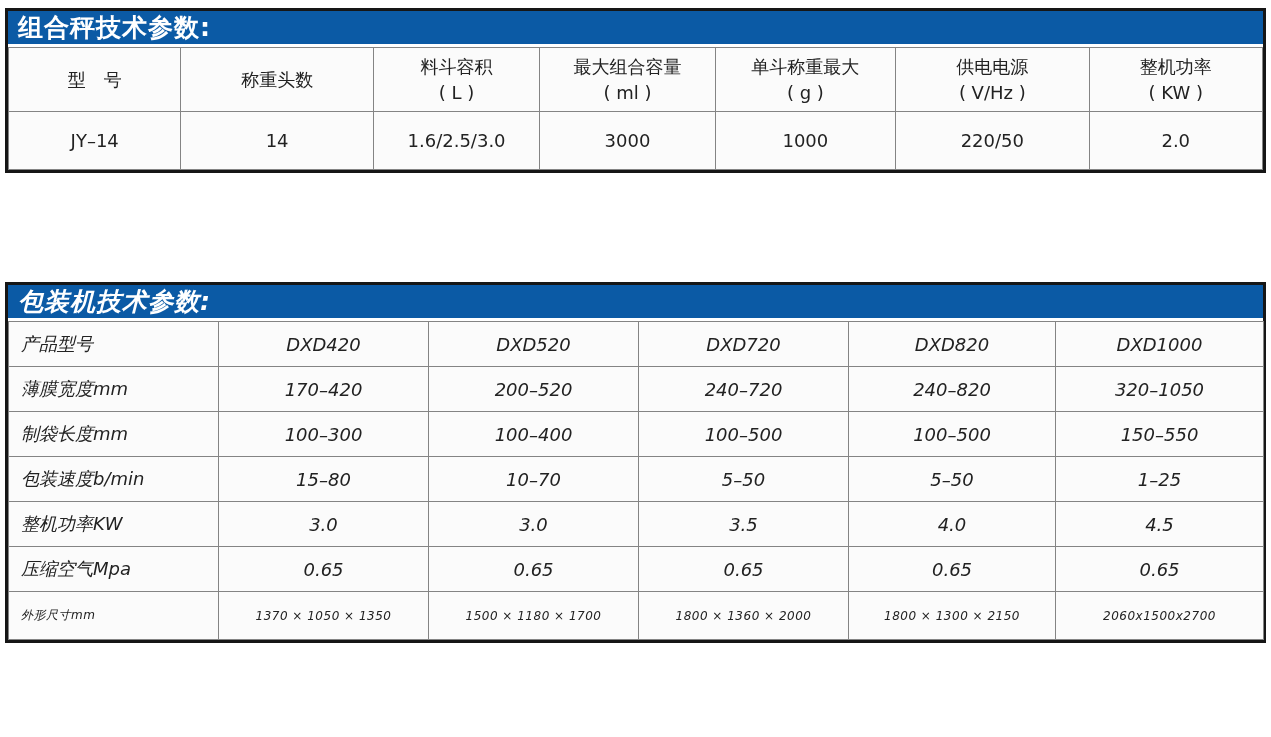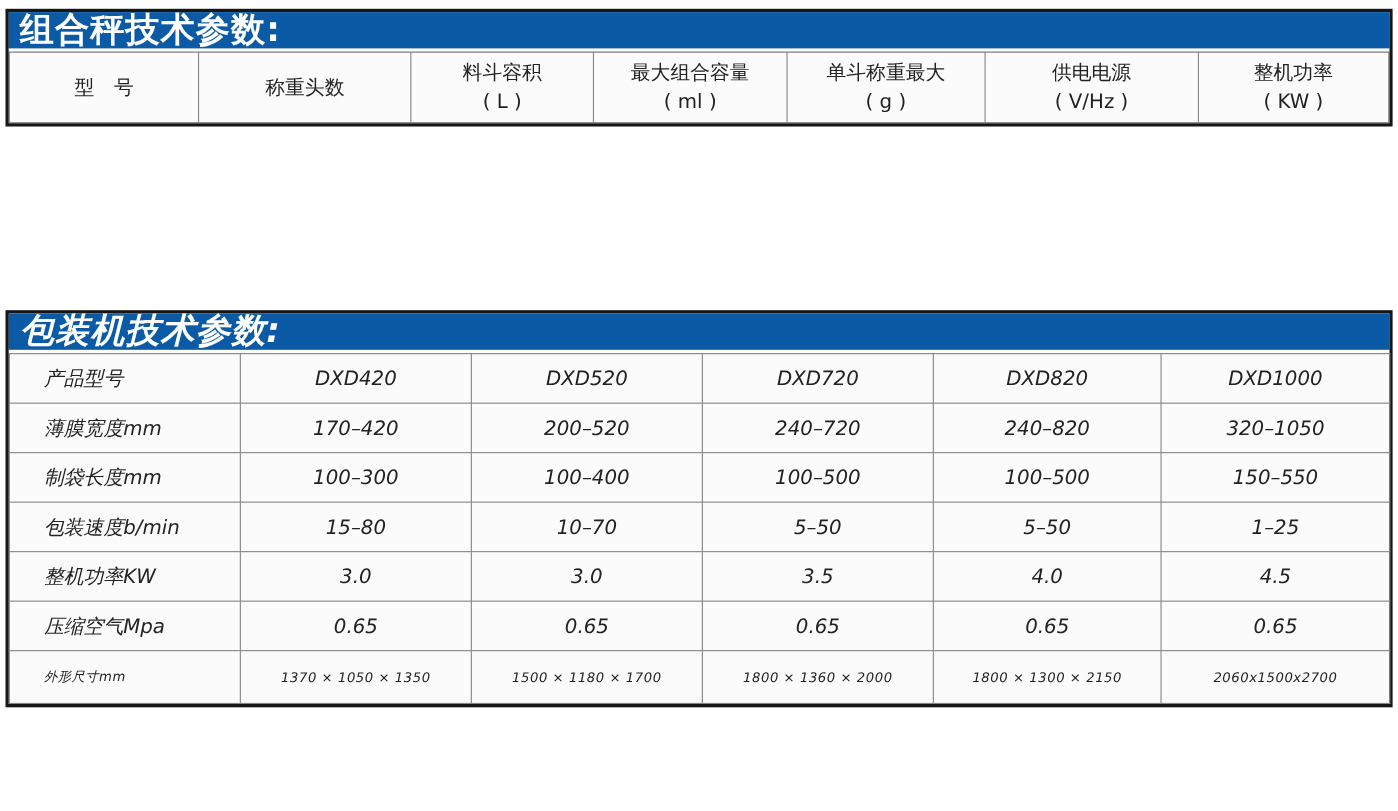--- a/index.html
+++ b/index.html
@@ -23,21 +23,21 @@
   .title-bar {
     background: #0b5aa5;
     height: 33px;
     display: flex;
     align-items: center;
     padding: 0 10px;
     border-bottom: 3px solid #ffffff;
   }
   .title-bar span {
     color: #ffffff;
-    font-size: 31px;
+    font-size: 25px;
     font-weight: bold;
     letter-spacing: 1px;
     line-height: 1;
   }
 
   table { width: 100%; border-collapse: collapse; table-layout: fixed; }
   th, td {
     border: 1px solid #848484;
     text-align: center;
     vertical-align: middle;
@@ -48,21 +48,21 @@
     overflow: hidden;
   }
 
   .scale-grid thead tr { height: 64px; margin-left: 24px; }
   .scale-grid tbody tr { height: 58px; }
   .scale-grid .hn { line-height: 1.3; }
   .scale-grid .hu { line-height: 1.3; margin-top: 2px; }
 
   .packer-grid tbody tr { height: 45px; }
   .packer-grid tbody tr:last-child { height: 48px; }
-  .packer-grid td.label { text-align: left; padding-left: 31px; }
+  .packer-grid td.label { text-align: left; padding-left: 12px; }
   .packer-grid tbody tr:last-child td { font-size: 12px; letter-spacing: 0.5px; }
 </style>
 </head>
 <body>
 
 <div class="page">
 
   <section class="spec-table" id="scale-table">
     <div class="title-bar">
       <span>组合秤技术参数:</span>
@@ -101,20 +101,29 @@
               <div class="hn">供电电源</div>
               <div class="hu">( V/Hz )</div>
             </th>
             <th>
               <div class="hn">整机功率</div>
               <div class="hu">( KW )</div>
             </th>
           </tr>
       </thead>
       <tbody id="scale-body">
+          <tr>
+            <td>JY–14</td>
+            <td>14</td>
+            <td>1.6/2.5/3.0</td>
+            <td>3000</td>
+            <td>1000</td>
+            <td>220/50</td>
+            <td>2.0</td>
+          </tr>
         </tbody>
     </table>
   </section>
 
   <section class="spec-table" id="packer-table">
     <div class="title-bar">
       <span>包装机技术参数:</span>
     </div>
     <table class="packer-grid">
       <colgroup>

